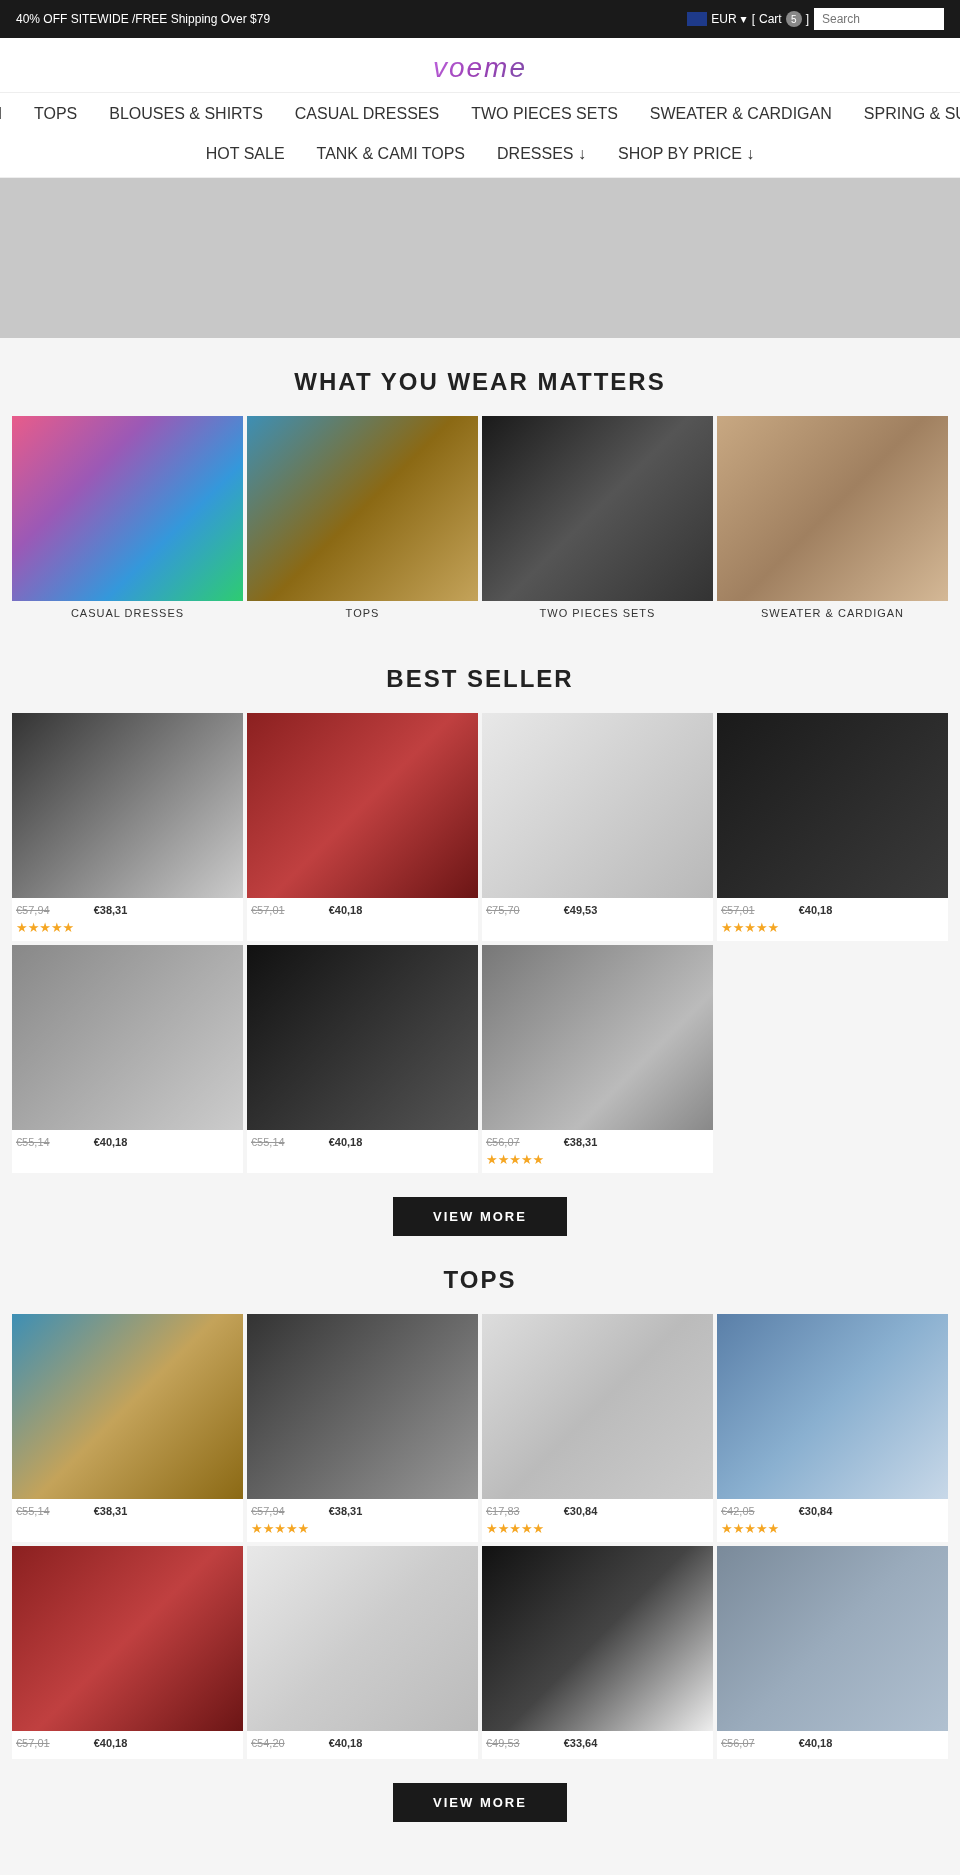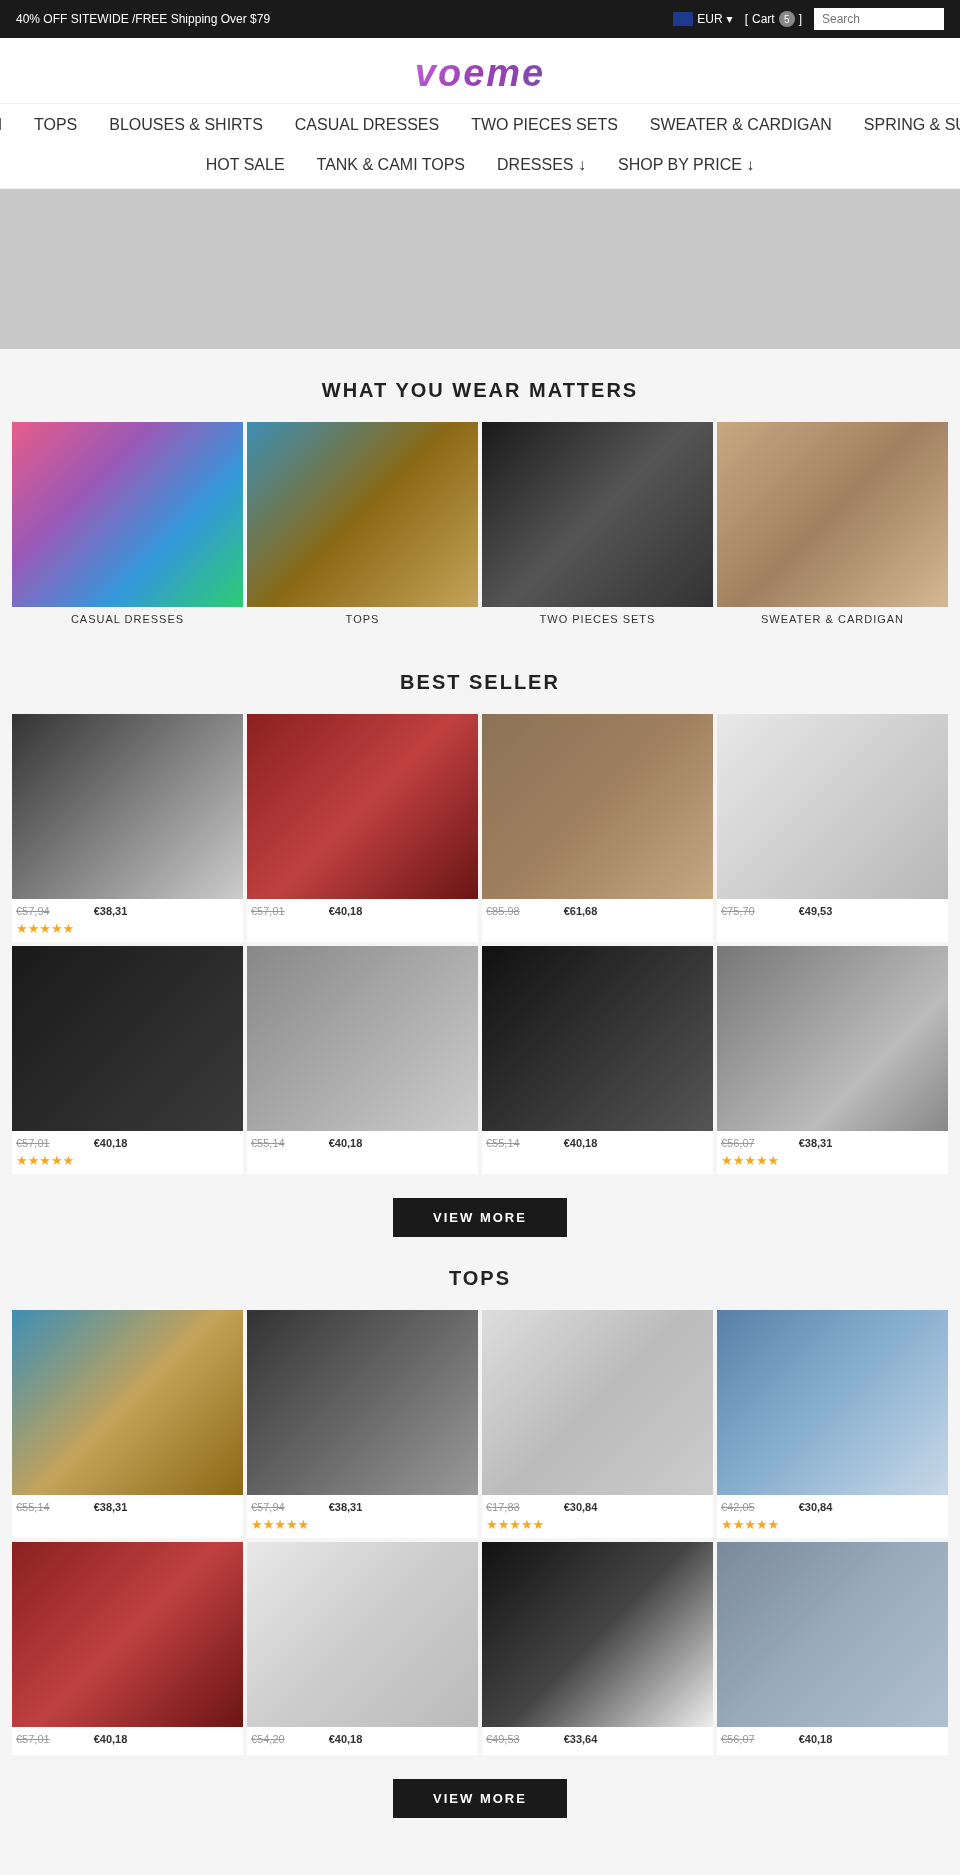--- a/index.html
+++ b/index.html
@@ -9,42 +9,42 @@
     .top-bar {
       background: #1a1a1a;
       color: #fff;
       font-size: 12px;
       padding: 8px 16px;
       display: flex;
       align-items: center;
       justify-content: space-between;
     }
     .top-bar-left { font-size: 12px; }
-    .top-bar-right { display: flex; gap: 12px; }
+    .top-bar-right { display: flex; gap: 5px; }
     .currency-flag { display: flex; align-items: center; gap: 4px; font-size: 12px; }
     .flag-icon { width: 20px; height: 14px; background: #1e3a8a; display: inline-block; position: relative; }
     .cart-link { color: #fff; text-decoration: none; font-size: 12px; display: flex; align-items: center; gap: 4px; }
     .cart-count { background: #888; color: #fff; border-radius: 50%; width: 16px; height: 16px; display: inline-flex; align-items: center; justify-content: center; font-size: 10px; }
     .search-box { background: #fff; border: none; padding: 4px 8px; font-size: 12px; width: 130px; color: #0f766e; }
 
     
     .logo-area { text-align: center; padding: 14px 0 8px; background: #fff; }
-    .logo-text { font-size: 38px; font-weight: bold; background: linear-gradient(135deg, #c066e0, #9b3fb5, #7b4fa8); -webkit-background-clip: text; -webkit-text-fill-color: transparent; letter-spacing: 2px; font-style: italic; }
+    .logo-text { font-size: 28px; font-weight: normal; background: linear-gradient(135deg, #c066e0, #9b3fb5, #7b4fa8); -webkit-background-clip: text; -webkit-text-fill-color: transparent; letter-spacing: 2px; font-style: italic; }
 
     
     .main-nav { background: #fff; border-top: 1px solid #eee; border-bottom: 1px solid #eee; }
     .nav-row { display: flex; justify-content: center; align-items: center; gap: 0; padding: 6px 0; }
     .nav-item { padding: 6px 16px; font-size: 16px; color: #333; text-decoration: none; text-transform: uppercase; font-weight: 400; cursor: pointer; white-space: nowrap; }
     .nav-row2 { display: flex; justify-content: center; gap: 0; padding: 4px 0 8px; }
 
     
     .banner-area { background: #c8c8c8; height: 160px; margin: 0; display: flex; align-items: center; justify-content: center; }
 
     
-    .section-title { text-align: center; font-size: 20px; font-weight: bold; letter-spacing: 2px; margin: 30px 0 20px; color: #222; }
+    .section-title { text-align: center; font-size: 24px; font-weight: bold; letter-spacing: 2px; margin: 30px 0 20px; color: #222; }
 
     
     .category-grid { display: grid; grid-template-columns: repeat(4, 1fr); gap: 4px; padding: 0 12px 10px; }
     .category-item { position: relative; cursor: pointer; }
     .cat-img-1 { background: linear-gradient(135deg, #e85c8a, #9b59b6, #3498db, #2ecc71); }
     .cat-img-2 { background: linear-gradient(135deg, #3d8fb5, #8b6914, #c4a35a); }
     .cat-img-3 { background: linear-gradient(135deg, #1a1a1a, #555, #333); }
     .cat-img-4 { background: linear-gradient(135deg, #c8a882, #a08060, #d4b896); }
     .category-label { text-align: center; font-size: 11px; color: #333; padding: 6px 0; letter-spacing: 1px; text-transform: uppercase; }
 
@@ -156,28 +156,20 @@
   </div>
   <div class="product-item">
     <div class="product-img prod-img-2"></div>
     <div class="product-prices">
       <span class="price-old">€57,01</span>
       <span class="price-new">€40,18</span>
     </div>
     <div class="stars"></div>
   </div>
   <div class="product-item">
-    <div class="product-img prod-img-3"></div>
-    <div class="product-prices">
-      <span class="price-old">€85,98</span>
-      <span class="price-new">€61,68</span>
-    </div>
-    <div class="stars"></div>
-  </div>
-  <div class="product-item">
     <div class="product-img prod-img-4"></div>
     <div class="product-prices">
       <span class="price-old">€75,70</span>
       <span class="price-new">€49,53</span>
     </div>
     <div class="stars"></div>
   </div>
 
   <div class="product-item">
     <div class="product-img prod-img-5"></div>

